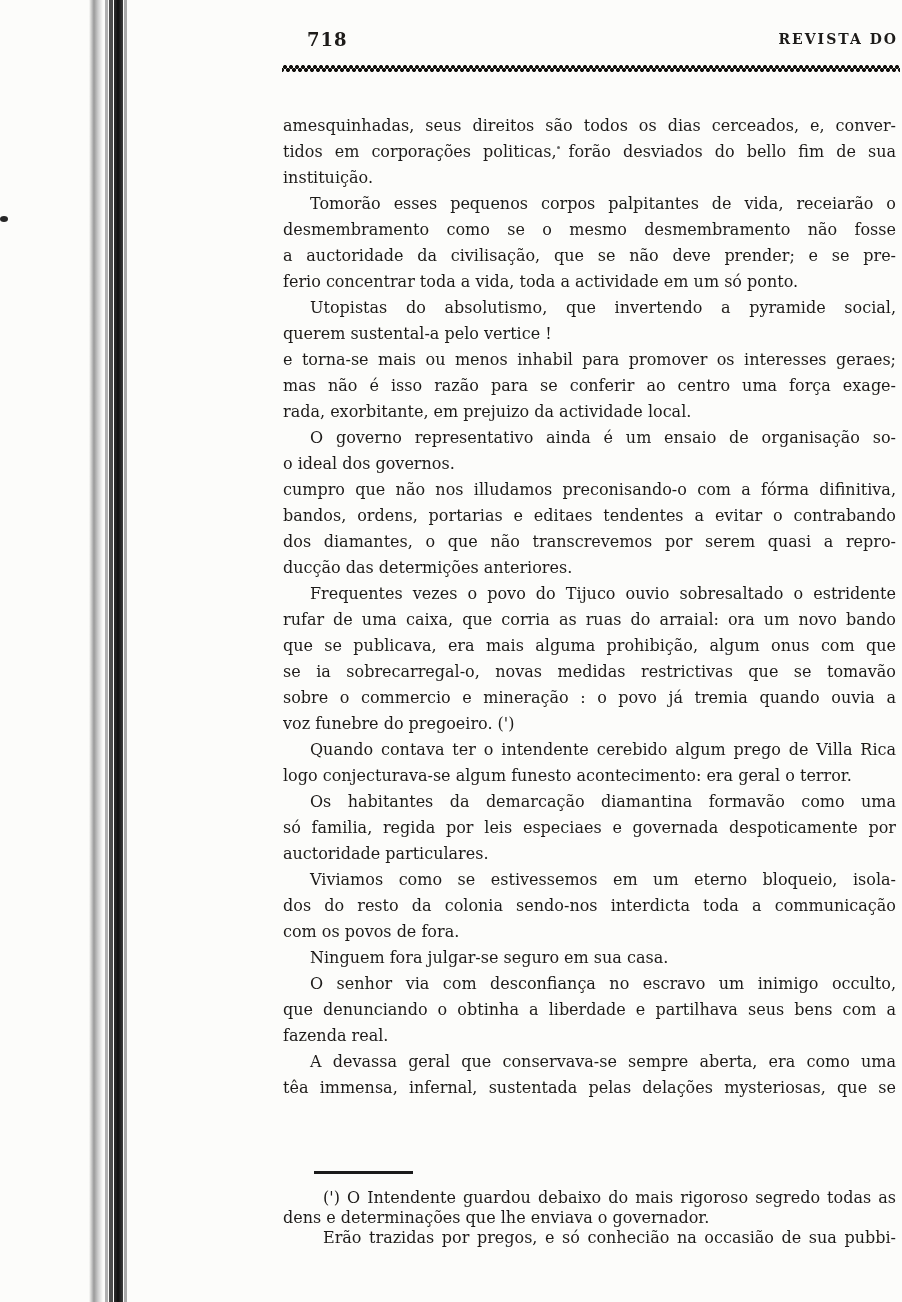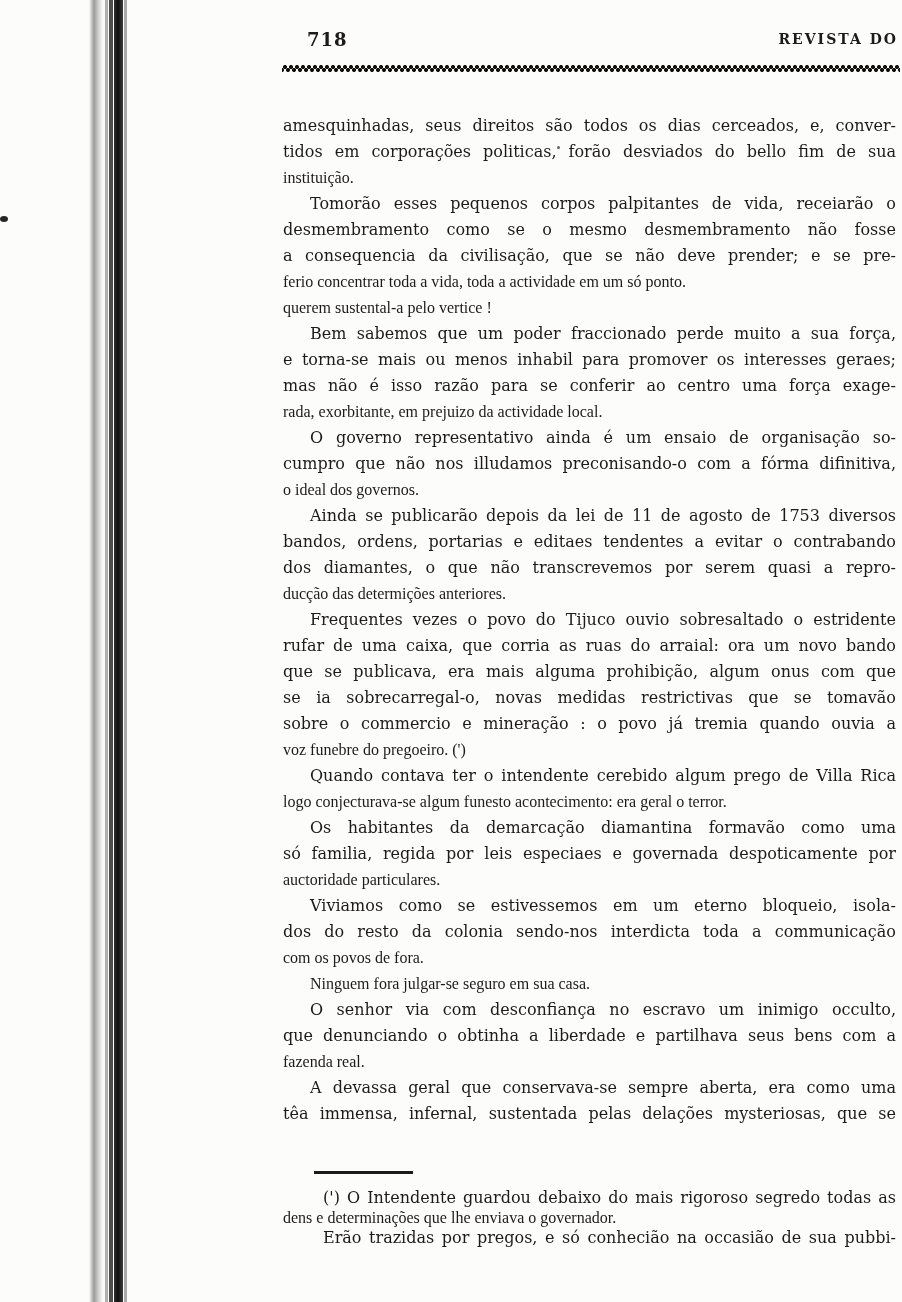--- a/index.html
+++ b/index.html
@@ -28,21 +28,21 @@
     background-image:
       radial-gradient(circle at 3px 2px,#151310 1.7px,rgba(0,0,0,0) 2.3px),
       radial-gradient(circle at 3px 2px,#151310 1.7px,rgba(0,0,0,0) 2.3px);
     background-size:6px 4px,6px 4px;
     background-position:0 0,3px 3px;
     background-repeat:repeat-x,repeat-x;}
   
   .text-block{position:absolute;left:283px;top:86px;width:613px;font-size:16px;margin-top:27px;}
   .line{height:26px;line-height:26px;overflow:hidden;
     text-align:justify;text-align-last:justify;white-space:normal;}
-  .line.last{text-align-last:left;font-family:Liberation Serif, serif;}
+  .line.last{text-align-last:left;}
   .text-block .line.indent{text-indent:27px;}
   
   .footnote-rule{position:absolute;left:314px;top:1171px;width:99px;height:3px;background:#1a1a1a;}
   .footnote-block{position:absolute;left:283px;top:1188px;width:613px;font-size:16px;}
   .footnote-block .line{height:20px;line-height:20px;}
   .footnote-block .line.indent{text-indent:40px;}
 </style>
 </head>
 <body>
 
@@ -63,31 +63,30 @@
   <div class="running-header">REVISTA DO</div>
 
   <div class="wavy-rule"></div>
 
   <div class="text-block">
       <div class="line">amesquinhadas, seus direitos são todos os dias cerceados, e, conver-</div>
       <div class="line">tidos em corporações politicas, forão desviados do bello fim de sua</div>
       <div class="line last">instituição.</div>
       <div class="line indent">Tomorão esses pequenos corpos palpitantes de vida, receiarão o</div>
       <div class="line">desmembramento como se o mesmo desmembramento não fosse</div>
-      <div class="line">a consequencia da civilisação, que se não deve prender; e se pre-</div>
+      <div class="line">a auctoridade da civilisação, que se não deve prender; e se pre-</div>
       <div class="line last">ferio concentrar toda a vida, toda a actividade em um só ponto.</div>
+      <div class="line indent">Utopistas do absolutismo, que invertendo a pyramide social,</div>
       <div class="line last">querem sustental-a pelo vertice !</div>
-      <div class="line indent">Bem sabemos que um poder fraccionado perde muito a sua força,</div>
       <div class="line">e torna-se mais ou menos inhabil para promover os interesses geraes;</div>
       <div class="line">mas não é isso razão para se conferir ao centro uma força exage-</div>
       <div class="line last">rada, exorbitante, em prejuizo da actividade local.</div>
       <div class="line indent">O governo representativo ainda é um ensaio de organisação so-</div>
+      <div class="line last">o ideal dos governos.</div>
       <div class="line">cumpro que não nos illudamos preconisando-o com a fórma difinitiva,</div>
-      <div class="line last">o ideal dos governos.</div>
-      <div class="line indent">Ainda se publicarão depois da lei de 11 de agosto de 1753 diversos</div>
       <div class="line">bandos, ordens, portarias e editaes tendentes a evitar o contrabando</div>
       <div class="line">dos diamantes, o que não transcrevemos por serem quasi a repro-</div>
       <div class="line last">ducção das determições anteriores.</div>
       <div class="line indent">Frequentes vezes o povo do Tijuco ouvio sobresaltado o estridente</div>
       <div class="line">rufar de uma caixa, que corria as ruas do arraial: ora um novo bando</div>
       <div class="line">que se publicava, era mais alguma prohibição, algum onus com que</div>
       <div class="line">se ia sobrecarregal-o, novas medidas restrictivas que se tomavão</div>
       <div class="line">sobre o commercio e mineração : o povo já tremia quando ouvia a</div>
       <div class="line last">voz funebre do pregoeiro. (')</div>
       <div class="line indent">Quando contava ter o intendente cerebido algum prego de Villa Rica</div>

